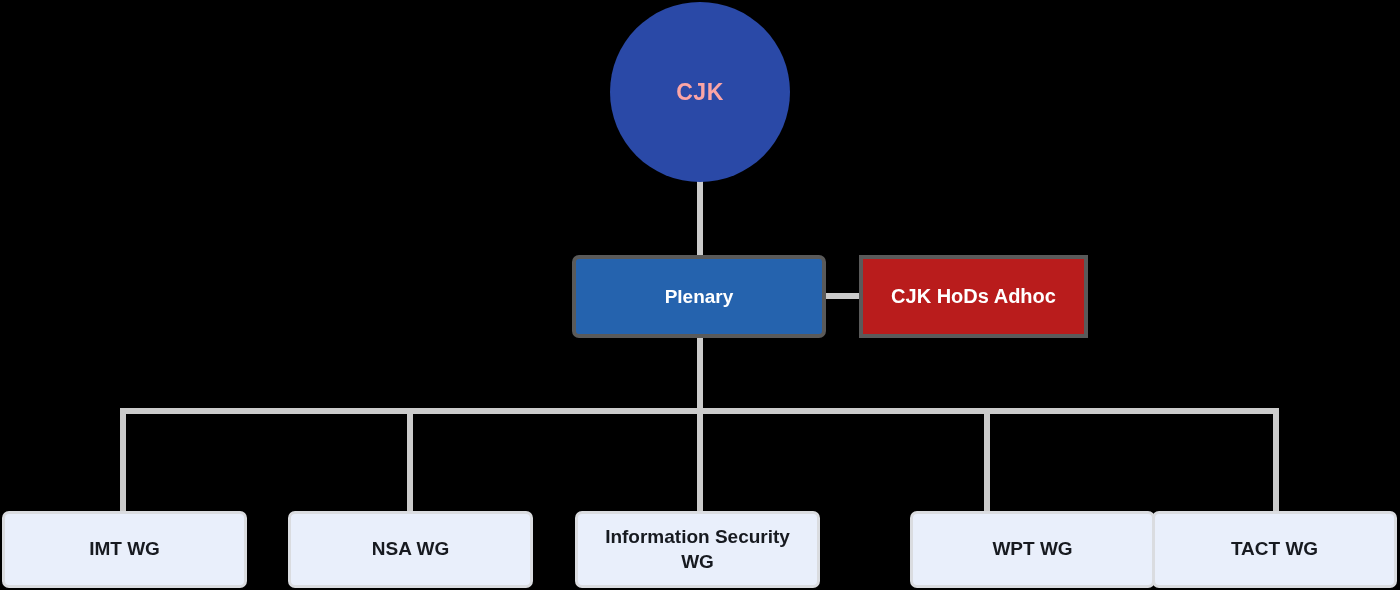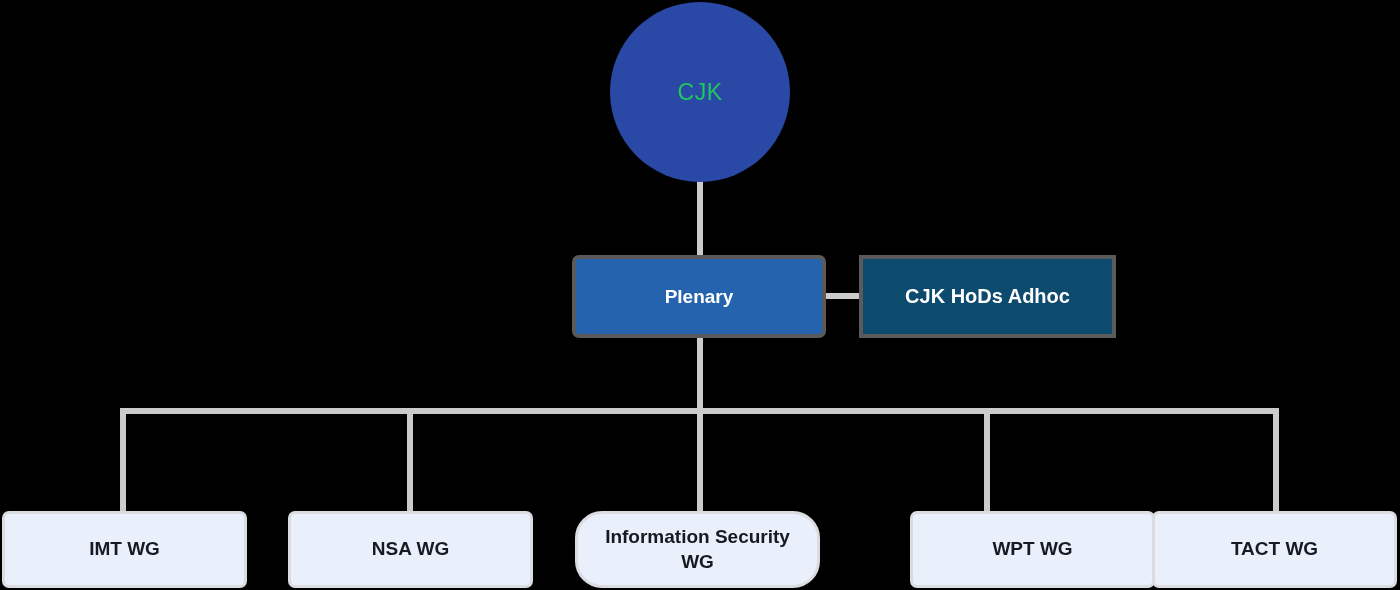--- a/index.html
+++ b/index.html
@@ -20,58 +20,58 @@
     display: flex;
     align-items: center;
     justify-content: center;
     text-align: center;
   }
   .root-circle {
     left: 610px; top: 2px;
     width: 180px; height: 180px;
     border-radius: 50%;
     background: #2A49A7;
-    color: #22c55e;
+    color: #fca5a5;
     font-size: 23px;
-    font-weight: 400;
+    font-weight: 700;
     letter-spacing: 0.5px;
   }
   .blue-box {
     color: #ffffff;
     font-size: 19px;
     font-weight: 700;
     border: 4px solid #5A5A5A;
   }
   .plenary-box {
     left: 572px; top: 255px;
     width: 254px; height: 83px;
     background: #2563AE;
     border-radius: 7px;
   }
   .adhoc-box {
     left: 859px; top: 255px;
-    width: 257px; height: 83px;
-    background: #0c4a6e;
+    width: 229px; height: 83px;
+    background: #b91c1c;
     font-size: 20px;
   }
   .wg-box {
     top: 511px;
     width: 245px; height: 77px;
     background: #E9EFFB;
     border: 3px solid #DADCE0;
     border-radius: 7px;
     color: #171A20;
     font-size: 19px;
     font-weight: 700;
     line-height: 1.28;
     padding: 0 18px;
   }
   .wg-1 { left: 2px; }
   .wg-2 { left: 288px; }
-  .wg-3 { left: 575px; border-radius: 27px; }
+  .wg-3 { left: 575px; }
   .wg-4 { left: 862px; margin-left: 48px; }
   .wg-5 { left: 1152px; }
   
   .conn {
     position: absolute;
     background: #CBCBCB;
   }
   .v-line { width: 6px; }
   .h-line { height: 6px; }
   .conn-root-plenary   { left: 697px; top: 179px; height: 78px; }

